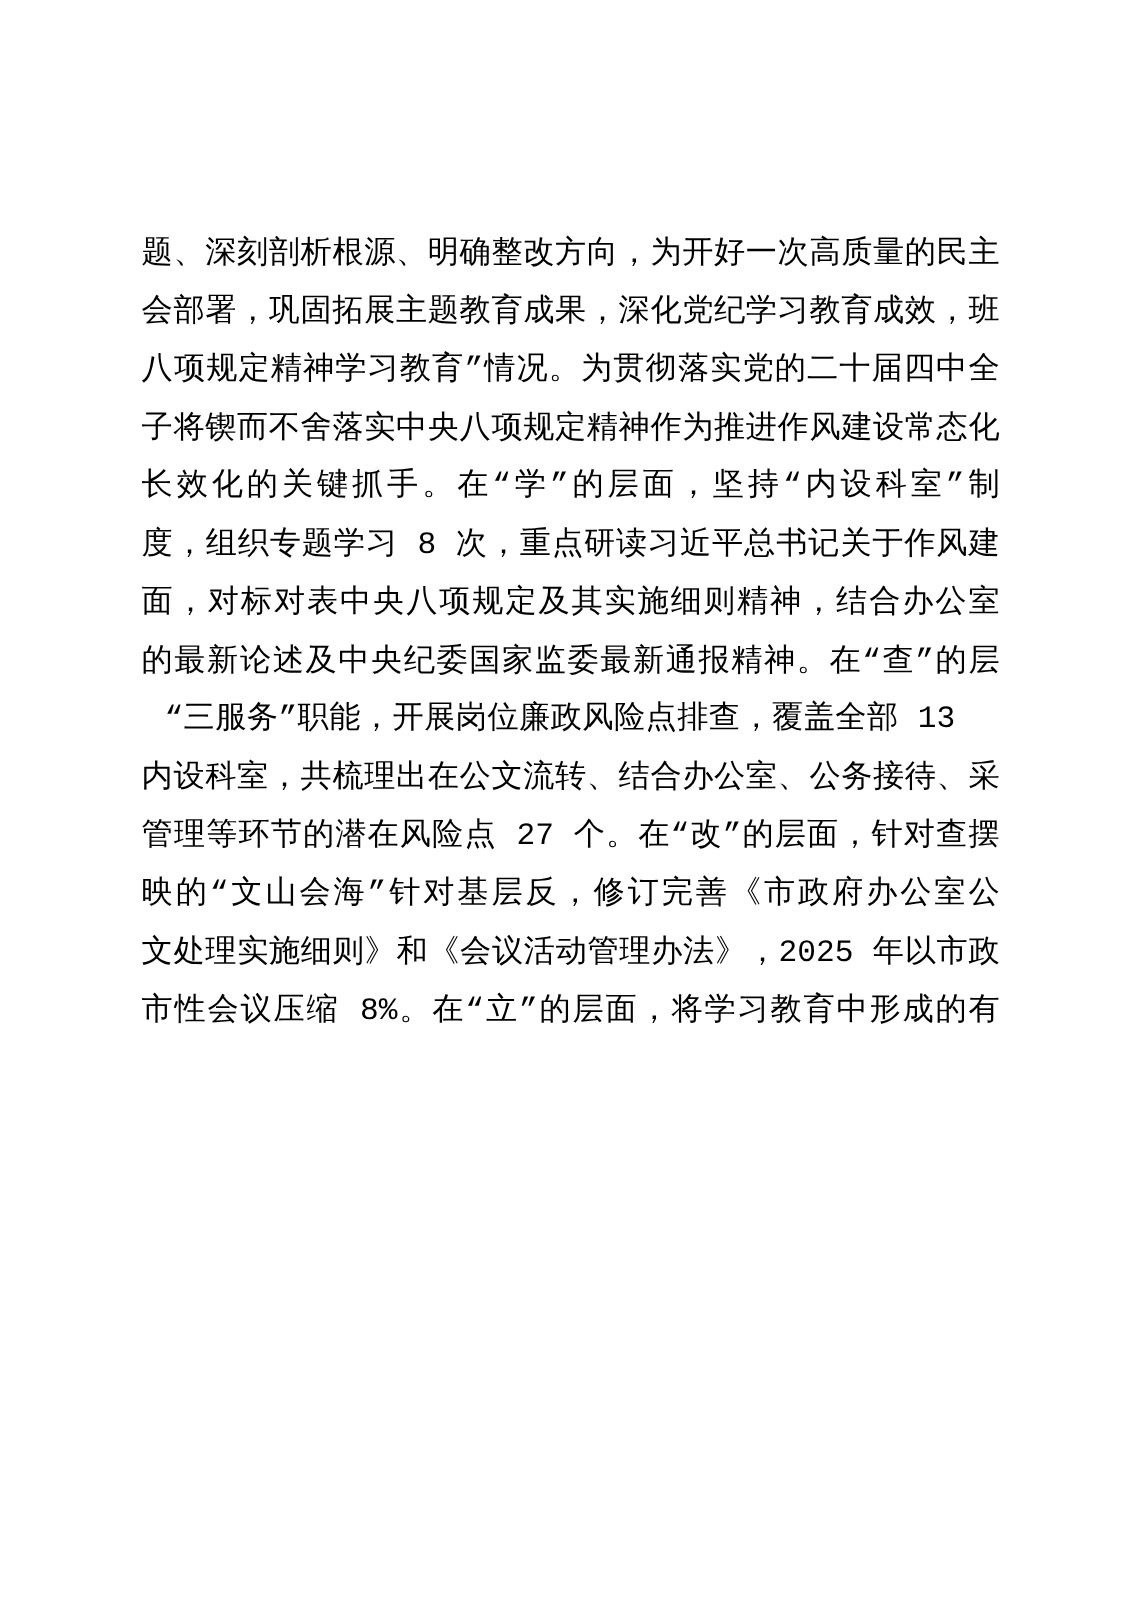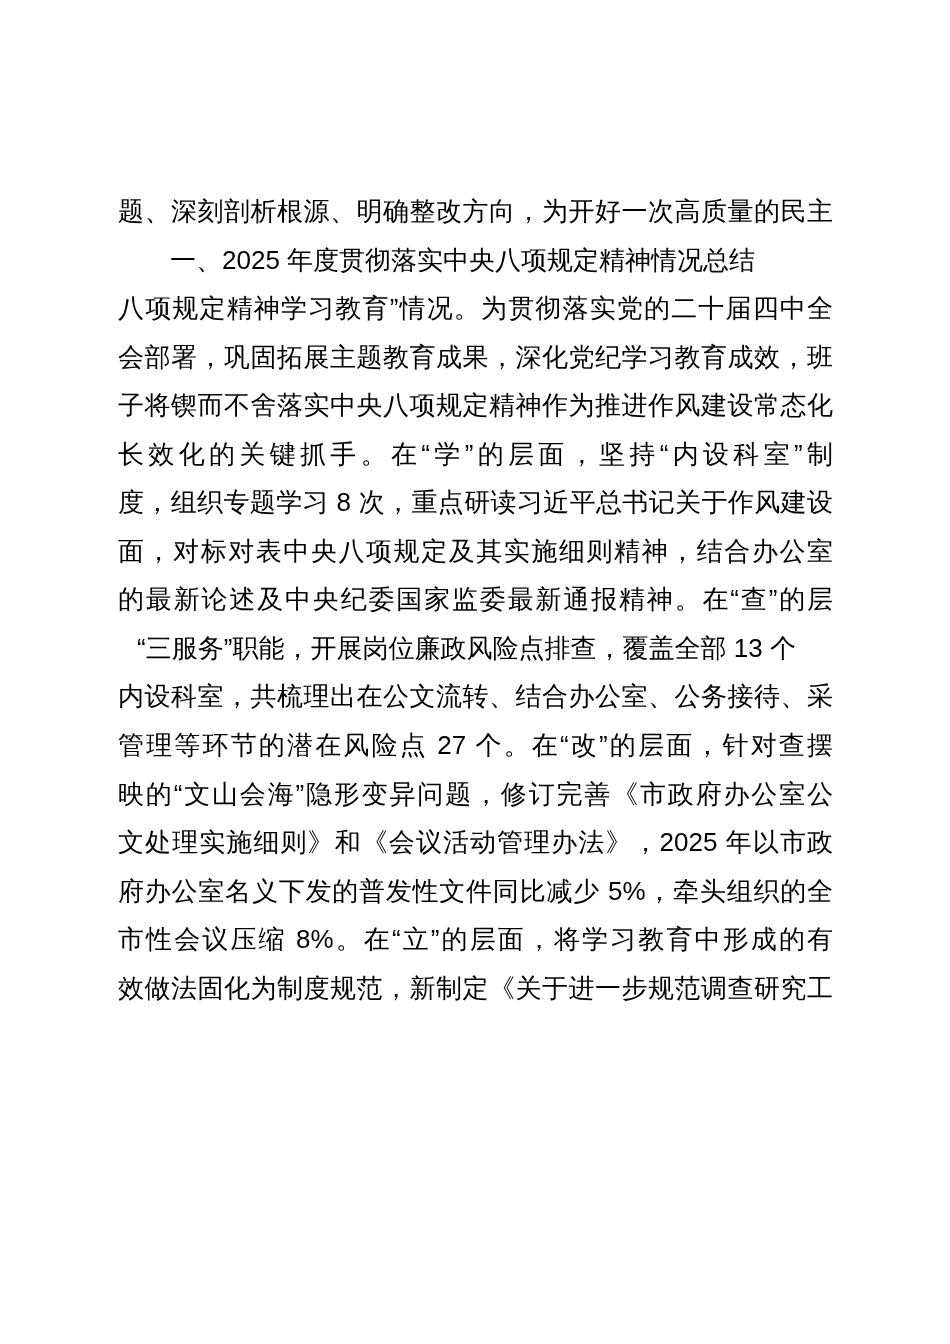--- a/index.html
+++ b/index.html
@@ -25,48 +25,46 @@
   .ln {
     margin: 0;
     padding: 0;
     font-size: 26px;
     line-height: 48.55px;
     height: 48.55px;
     overflow: hidden;
     color: #000000;
     font-weight: 500;
     text-align: left;
+    font-family: Liberation Mono, monospace;
   }
   
   .ln.j {
     text-align: justify;
     text-align-last: justify;
   }
   
   .ln.inset {
     padding-left: 19px;
     padding-right: 37px;
   }
 </style>
 </head>
 <body>
 
 <div class="page">
   <div class="textblock">
     <p class="ln j">题、深刻剖析根源、明确整改方向，为开好一次高质量的民主</p>
-    <p class="ln">　　一、2025 年度贯彻落实中央八项规定精神情况总结</p>
+    <p class="ln j">会部署，巩固拓展主题教育成果，深化党纪学习教育成效，班</p>
     <p class="ln j">八项规定精神学习教育”情况。为贯彻落实党的二十届四中全</p>
-    <p class="ln j">会部署，巩固拓展主题教育成果，深化党纪学习教育成效，班</p>
     <p class="ln j">子将锲而不舍落实中央八项规定精神作为推进作风建设常态化</p>
     <p class="ln j">长效化的关键抓手。在“学”的层面，坚持“内设科室”制</p>
     <p class="ln j">度，组织专题学习 8 次，重点研读习近平总书记关于作风建设</p>
     <p class="ln j">面，对标对表中央八项规定及其实施细则精神，结合办公室</p>
     <p class="ln j">的最新论述及中央纪委国家监委最新通报精神。在“查”的层</p>
     <p class="ln j inset">“三服务”职能，开展岗位廉政风险点排查，覆盖全部 13 个</p>
     <p class="ln j">内设科室，共梳理出在公文流转、结合办公室、公务接待、采购</p>
     <p class="ln j">管理等环节的潜在风险点 27 个。在“改”的层面，针对查摆</p>
-    <p class="ln j">映的“文山会海”隐形变异问题，修订完善《市政府办公室公</p>
+    <p class="ln j">映的“文山会海”针对基层反，修订完善《市政府办公室公</p>
     <p class="ln j">文处理实施细则》和《会议活动管理办法》，2025 年以市政</p>
-    <p class="ln j">府办公室名义下发的普发性文件同比减少 5%，牵头组织的全</p>
     <p class="ln j">市性会议压缩 8%。在“立”的层面，将学习教育中形成的有</p>
-    <p class="ln j">效做法固化为制度规范，新制定《关于进一步规范调查研究工</p>
   </div>
 </div>
 
 </body></html>

